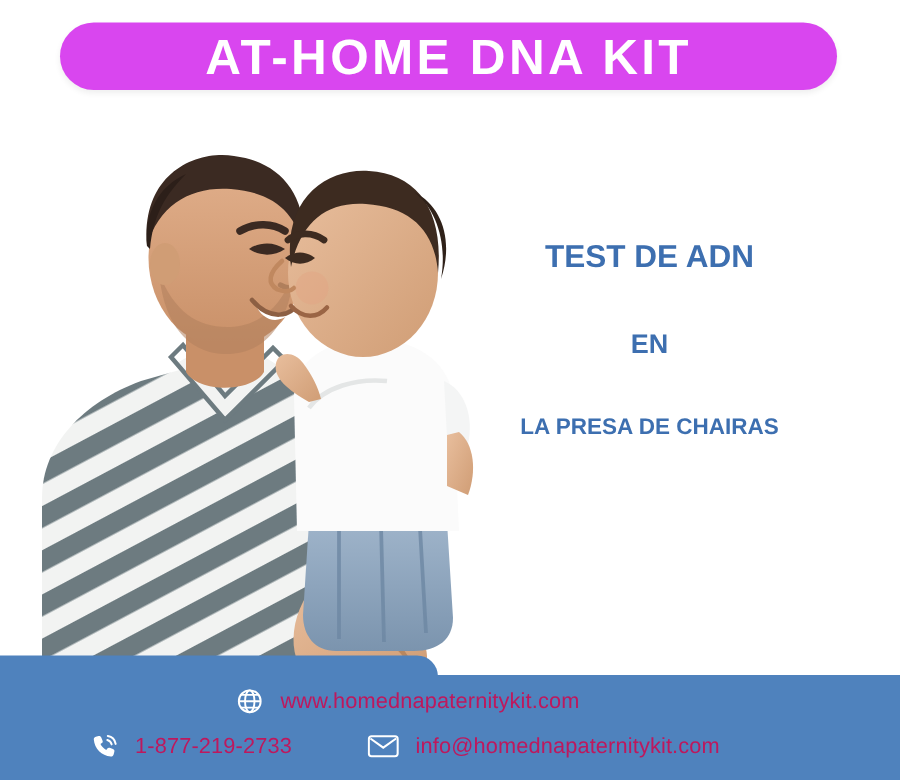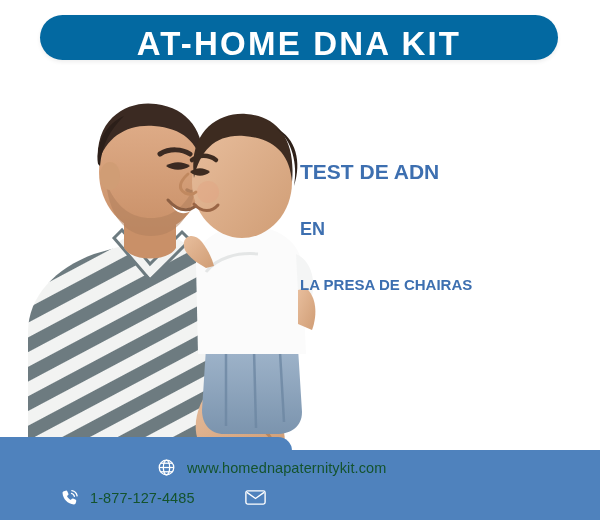--- a/index.html
+++ b/index.html
@@ -21,25 +21,25 @@
     overflow: hidden;
   }
 
   
   .header-banner {
     position: absolute;
     left: 40px;
     top: 15px;
     width: 518px;
     height: 45px;
-    background: #0369a1;
+    background: #d946ef;
     border-radius: 26px;
     box-shadow: 0 2px 4px rgba(0,0,0,0.07);
     display: flex;
-    align-items: flex-end;
+    align-items: center;
     justify-content: center;
   }
   .header-title {
     color: #ffffff;
     font-size: 33px;
     font-weight: bold;
     letter-spacing: 2.2px;
     line-height: 1;
     white-space: nowrap;
   }
@@ -50,23 +50,24 @@
     left: 10px;
     top: 82px;
     width: 310px;
     height: 370px;
   }
   .photo svg { display: block; }
 
   
   .text-block {
     position: absolute;
-    left: 300px;
+    left: 285px;
     top: 160px;
     width: 296px;
+    text-align: center;
     color: #3d6fb0;
   }
   .line {
     font-weight: bold;
     line-height: 1.1;
     white-space: nowrap;
   }
   .line-1 { font-size: 21px; }
   .line-2 { font-size: 18px; margin-top: 37px; }
   .line-3 { font-size: 15px; margin-top: 37px; }
@@ -93,21 +94,21 @@
     position: absolute;
     left: 0;
     top: 437px;
     width: 600px;
     height: 83px;
   }
   .footer-row {
     position: absolute;
     display: flex;
     align-items: center;
-    color: #14532d;
+    color: #be185d;
     font-size: 14.5px;
     white-space: nowrap;
     text-align: right;
   }
   .footer-row-website {
     left: 157px;
     top: 21px;
   }
   .footer-row-phone {
     left: 60px;
@@ -246,26 +247,27 @@
                    C9.7 12.2 11.6 14.1 13.7 15.1 L14.6 13.9
                    C15.1 13.2 15.8 13 16.6 13.3 L19.3 14.4
                    C20.3 14.8 20.8 15.6 20.5 16.7 L19.9 19
                    C19.6 20.1 18.7 20.8 17.5 20.7
                    C9.8 20.1 3.8 14.1 3.2 6.4
                    C3.1 5.2 3.8 4.3 4.9 4 Z" fill="#ffffff"></path>
           <path d="M15 3.4 C18.4 4 21 6.6 21.6 10" fill="none" stroke="#ffffff" stroke-width="1.7" stroke-linecap="round"></path>
           <path d="M14.6 6.8 C16.4 7.3 17.7 8.6 18.2 10.4" fill="none" stroke="#ffffff" stroke-width="1.7" stroke-linecap="round"></path>
         </svg>
       </span>
-      <span class="ftxt">1-877-127-4485</span>
+      <span class="ftxt">1-877-219-2733</span>
     </div>
 
     <div class="footer-row footer-row-email">
       <span>
         <svg class="icon-svg" width="21" height="19" viewBox="0 0 26 20" fill="none" stroke="#ffffff" stroke-width="1.7">
           <rect x="1.1" y="1.8" width="23.8" height="16.4" rx="2.2"></rect>
           <path d="M2.4 3.6 L13 11.2 L23.6 3.6"></path>
         </svg>
       </span>
+      <span class="ftxt">info@homednapaternitykit.com</span>
     </div>
 
   </div>
 </div>
 
 </body></html>

